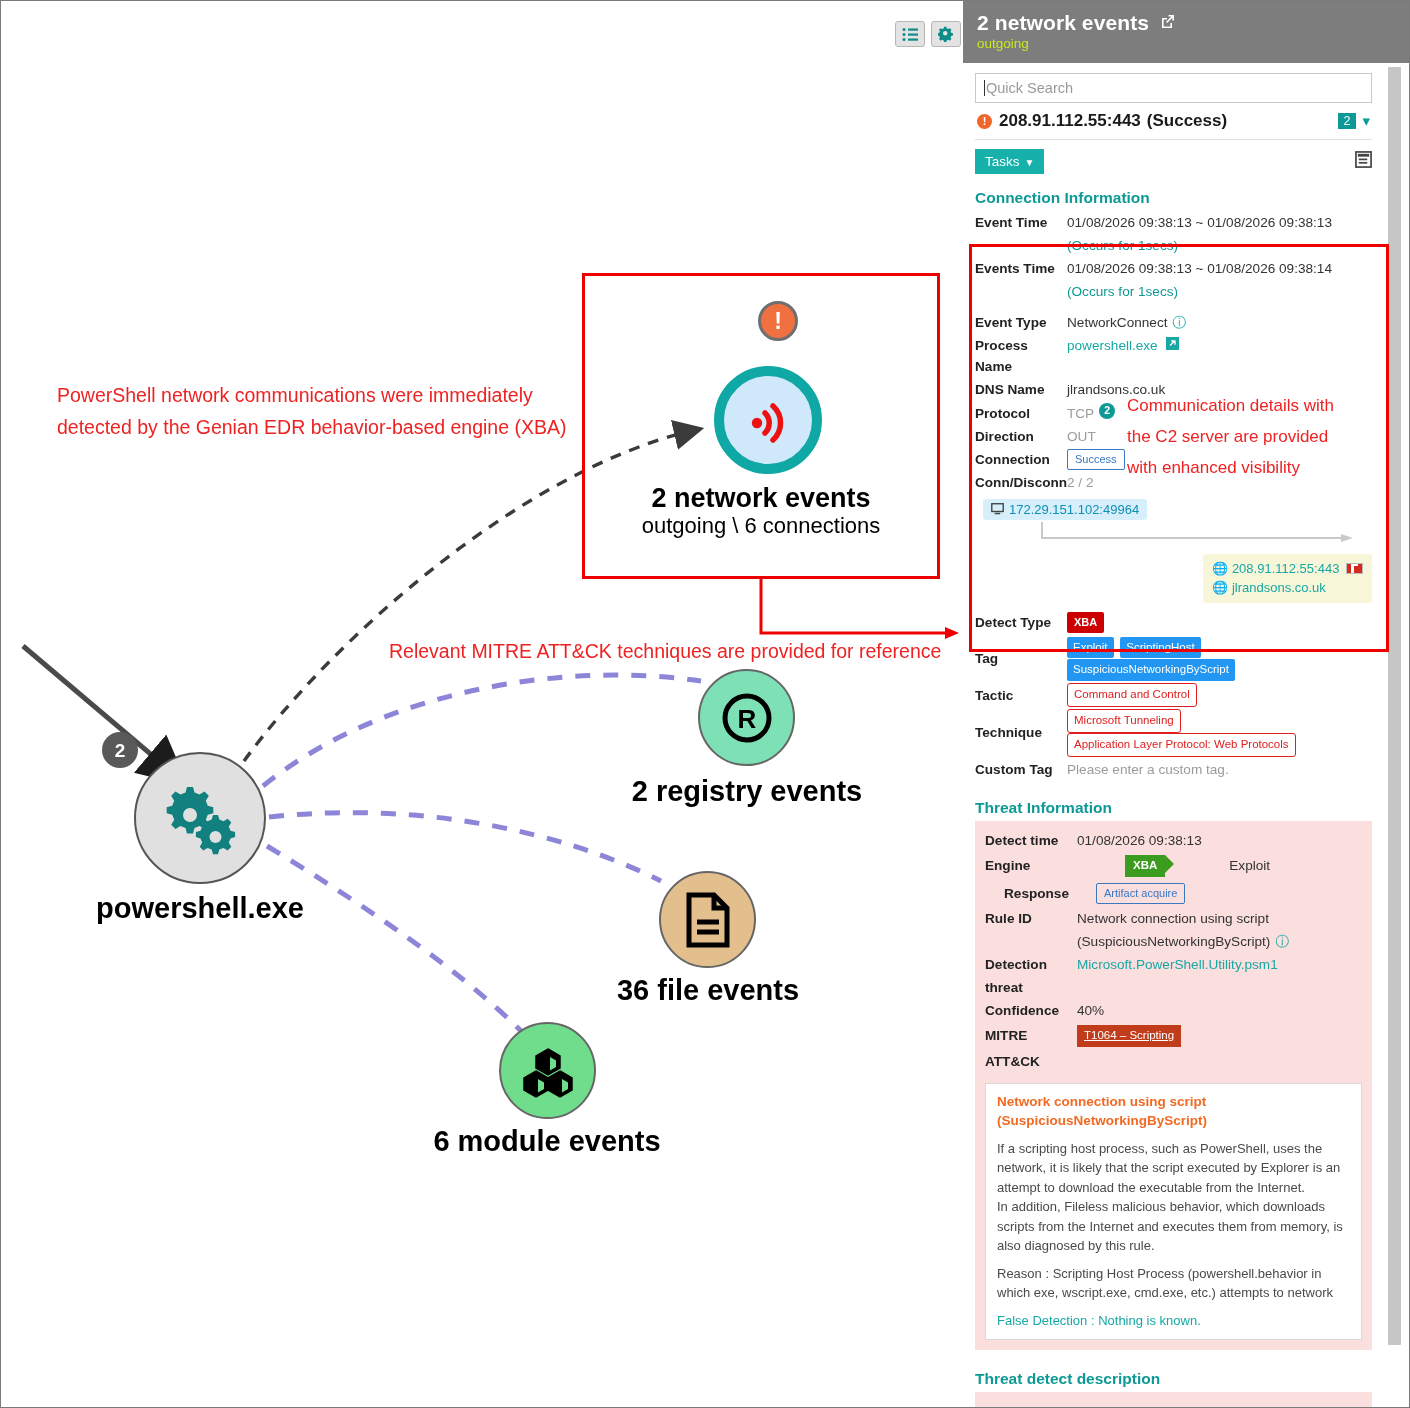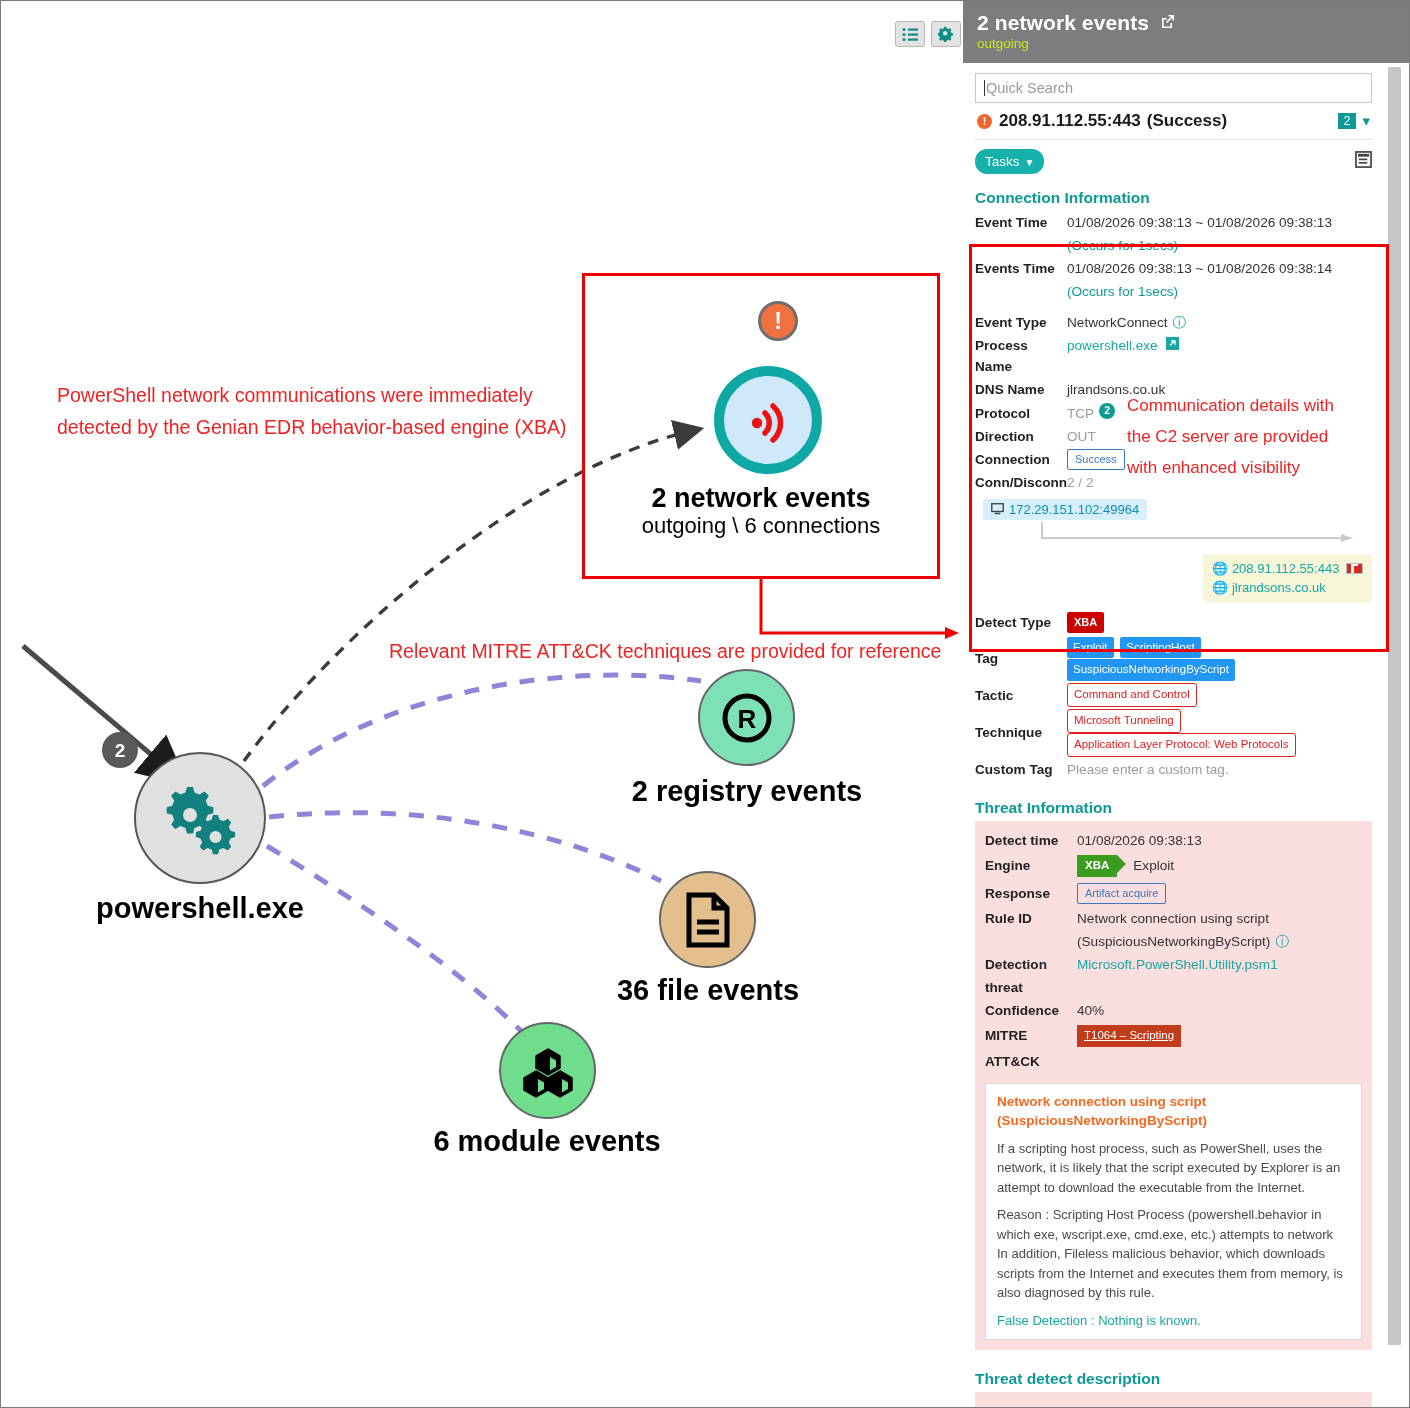--- a/index.html
+++ b/index.html
@@ -46,21 +46,21 @@
   .qsearch .caret { width:1px; height:16px; background:#333; margin-right:1px; }
 
   .ip-row { display:flex; align-items:center; padding:8px 2px 8px 2px; border-bottom:1px solid #e0e0e0; }
   .warn-dot { width:15px; height:15px; border-radius:50%; background:#f0662a; color:#fff; font-size:11px;
               font-weight:bold; display:flex; align-items:center; justify-content:center; margin-right:7px; flex:none; }
   .ip-txt { font-size:17px; font-weight:bold; color:#1a1a1a; }
   .cnt-badge { background:#0d9a96; color:#fff; font-size:12.5px; padding:1px 6px; margin-left:auto; }
   .chev { color:#0d9a96; font-size:15px; margin-left:6px; }
 
   .tasks-row { display:flex; align-items:center; padding:9px 0 9px 0; }
-  .tasks-btn { background:#17b1ab; color:#fff; font-size:13.5px; padding:5px 10px; border-radius:12px; }
+  .tasks-btn { background:#17b1ab; color:#fff; font-size:13.5px; padding:5px 10px; border-radius:0; }
   .tasks-btn .cd { font-size:10px; margin-left:5px; }
   .grid-ico { margin-left:auto; }
 
   .sect-ttl { color:#0d9a96; font-size:15.5px; font-weight:bold; margin:6px 0 4px 0; }
 
   .kv { display:flex; font-size:13.6px; line-height:1.55; padding:1px 0; }
   .kv .k { width:92px; flex:none; font-weight:bold; color:#222; }
   .kv .v { color:#333; }
   .kv .v.sub { color:#0d9a96; }
   .kv .v.teal { color:#17a8a4; }
@@ -397,26 +397,26 @@
         </div>
 
         <div style="height:12px;"></div>
 
         <div class="sect-ttl">Threat Information</div>
         <div class="threat-card">
           <div class="kv">
             <span class="k">Detect time</span>
             <span class="v">01/08/2026 09:38:13</span>
           </div>
-          <div class="kv" style="align-items:flex-start;padding:3px 0;">
+          <div class="kv" style="align-items:flex-start;padding:3px 0;gap:48px;">
             <span class="k">Engine</span>
             <span class="eng-xba">XBA</span>
             <span class="v" style="margin-left:16px;">Exploit</span>
           </div>
-          <div class="kv" style="align-items:center;padding:3px 0;">
+          <div class="kv" style="align-items:center;padding:3px 0;margin-left:19px;">
             <span class="k">Response</span>
             <span class="box-blue">Artifact acquire</span>
           </div>
           <div class="kv">
             <span class="k">Rule ID</span>
             <span class="v">Network connection using script</span>
           </div>
           <div class="kv">
               <span class="k"></span>
             <span class="v">(SuspiciousNetworkingByScript)</span>
@@ -438,22 +438,22 @@
             <span class="mitre-tag">T1064 – Scripting</span>
           </div>
           <div class="kv">
             <span class="k">ATT&amp;CK</span>
           </div>
 
           <div class="desc-card">
             <div class="dh">Network connection using script</div>
             <div class="dh">(SuspiciousNetworkingByScript)</div>
             <p>If a scripting host process, such as PowerShell, uses the network, it is likely that the script executed by Explorer is an attempt to download the executable from the Internet.</p>
+            <p style="margin-top:0;">In addition, Fileless malicious behavior, which downloads scripts from the Internet and executes them from memory, is also diagnosed by this rule.</p>
             <p>Reason : Scripting Host Process (powershell.behavior in which exe, wscript.exe, cmd.exe, etc.) attempts to network</p>
-            <p style="margin-top:0;">In addition, Fileless malicious behavior, which downloads scripts from the Internet and executes them from memory, is also diagnosed by this rule.</p>
             <p class="fd">False Detection : Nothing is known.</p>
           </div>
         </div>
 
         <div style="height:14px;"></div>
 
         <div class="sect-ttl">Threat detect description</div>
         <div style="background:#fbdede; padding:4px 0 6px 0;">
           <div class="tdd" style="padding-bottom:0;">
             <span class="k">Basic</span>

